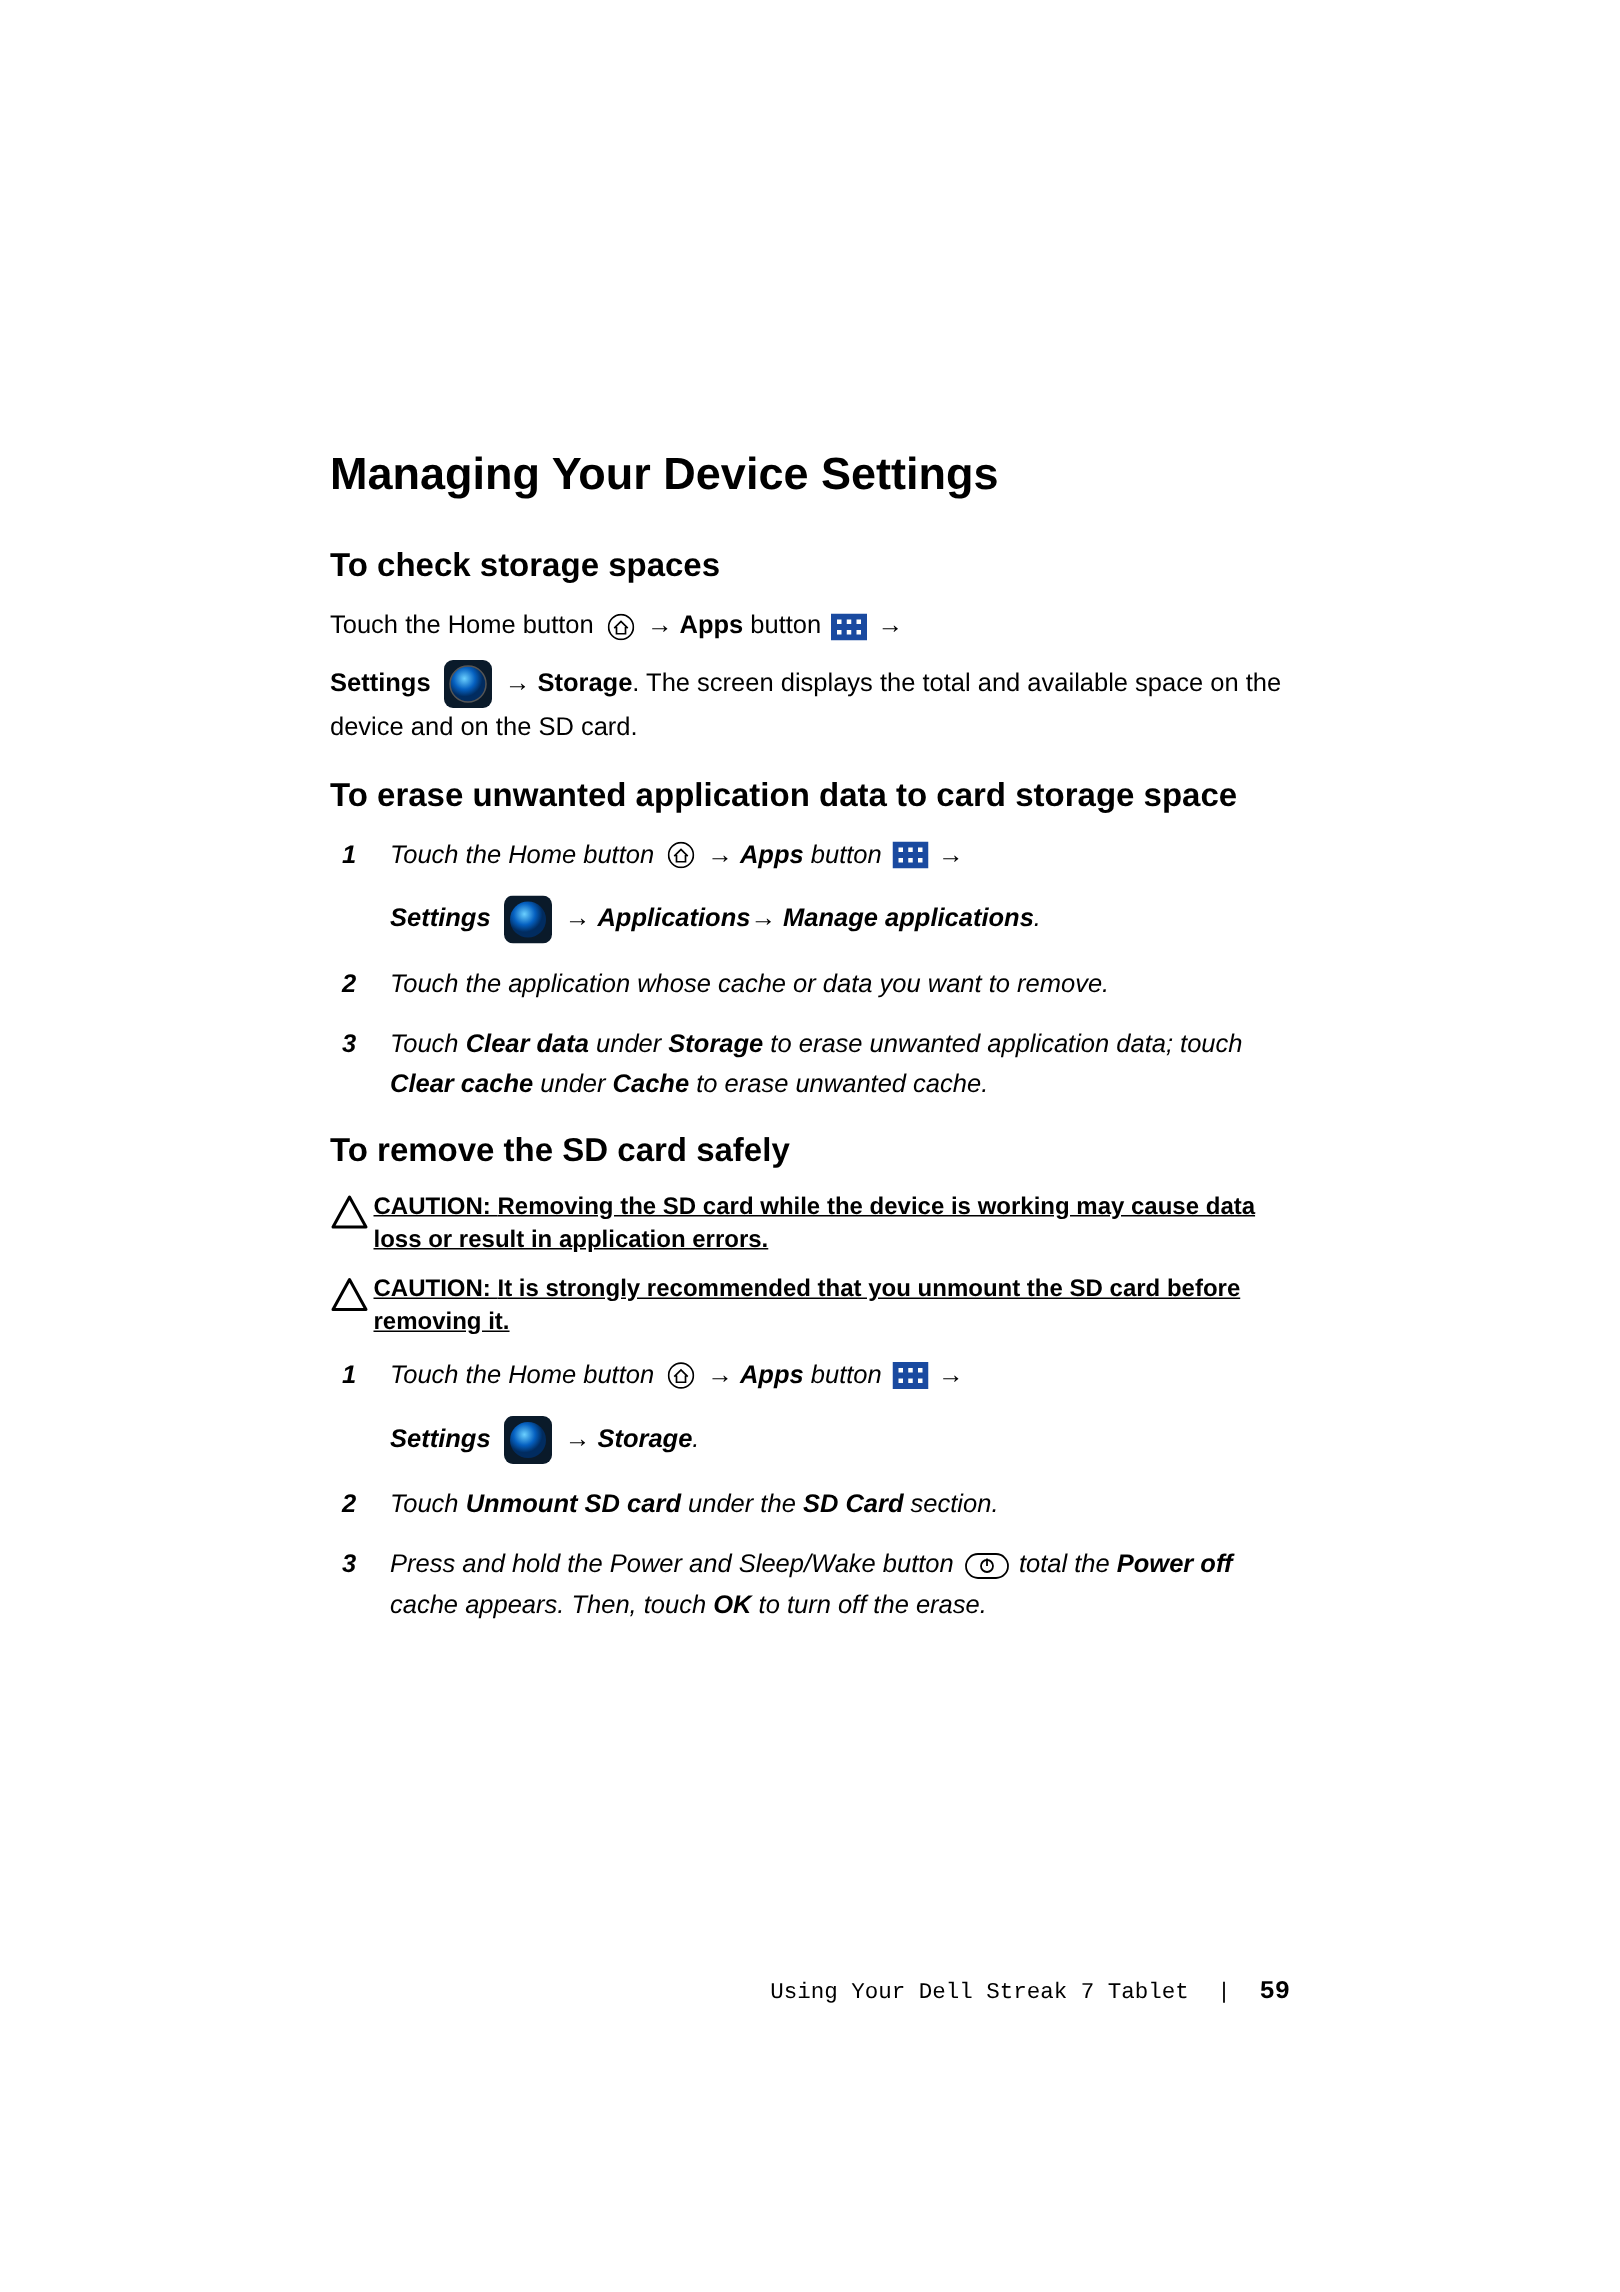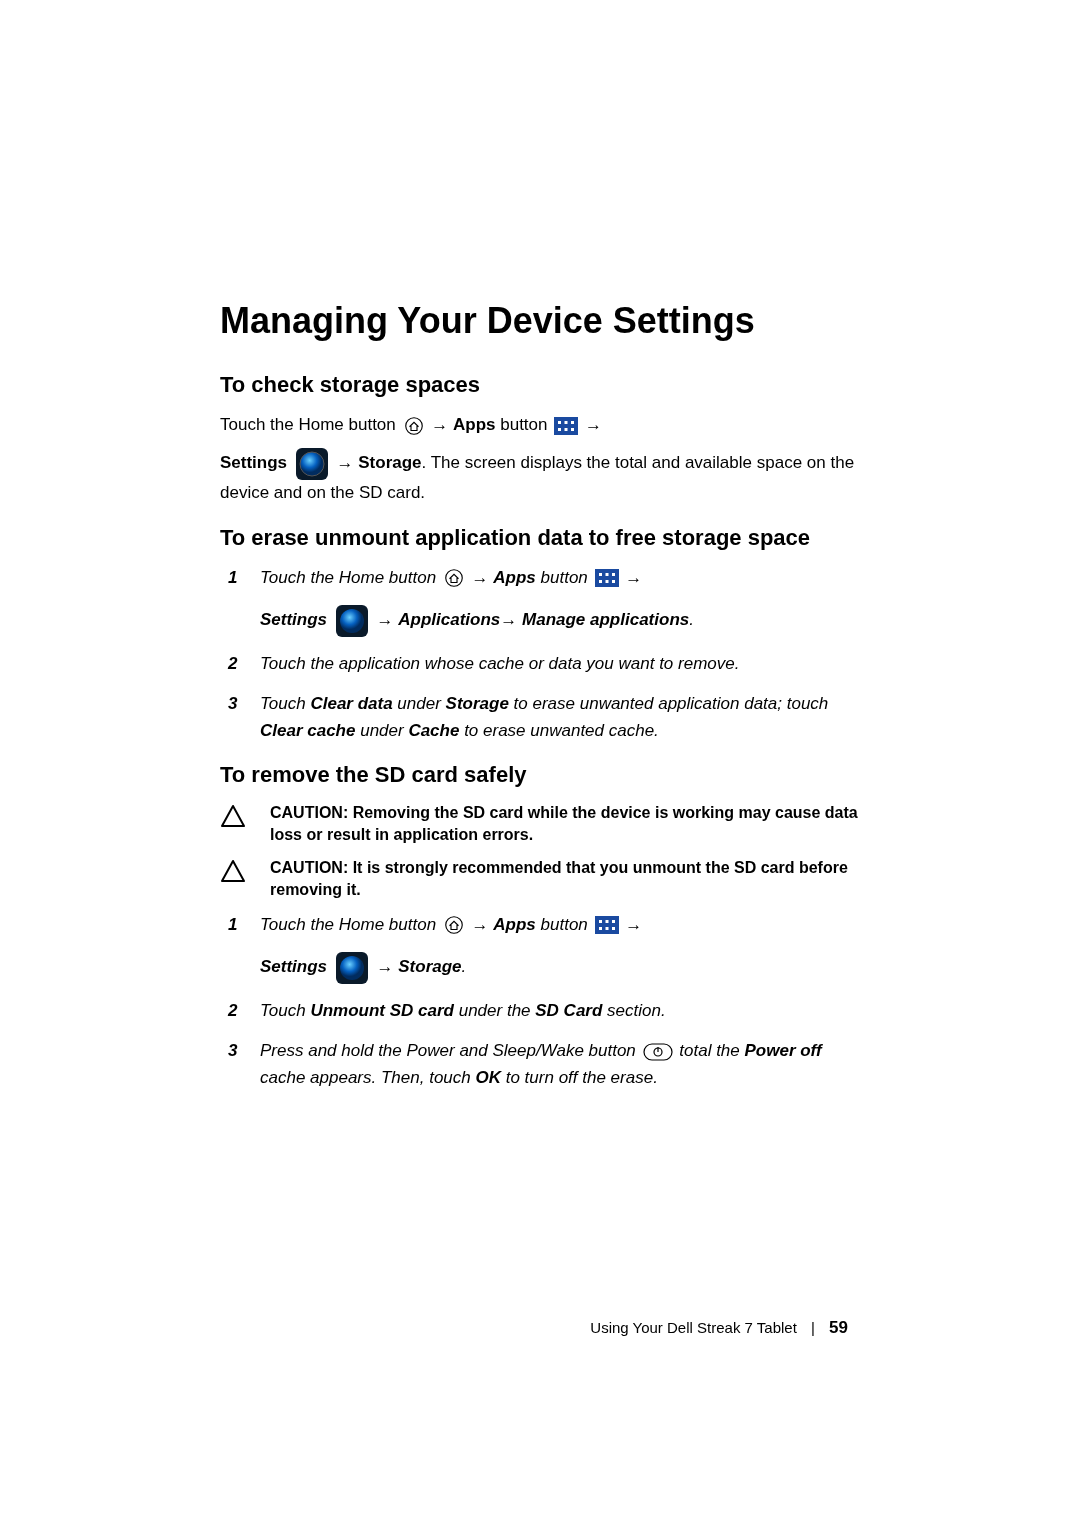--- a/index.html
+++ b/index.html
@@ -6,21 +6,21 @@
   body {
     background: #fff;
     font-family: 'Segoe UI', Arial, sans-serif;
     color: #000;
     width: 1080px;
     height: 1528px;
     position: relative;
     padding: 300px 220px 0 220px;
   }
   h1 {
-    font-size: 36px;
+    font-size: 30px;
     font-weight: 700;
     margin-bottom: 30px;
   }
   h2 {
     font-size: 22px;
     font-weight: 700;
     margin-bottom: 14px;
     margin-top: 18px;
   }
   .para {
@@ -44,23 +44,24 @@
   }
   ol > li::before {
     content: counter(item);
     position: absolute;
     left: -32px;
     font-weight: 700;
   }
   .caution-row {
     display: flex;
     align-items: flex-start;
-    gap: 24px;
+    gap: 3px;
     margin-bottom: 10px;
     margin-top: 6px;
+    text-decoration: underline;
   }
   .caution-text {
     font-size: 16px;
     font-weight: 700;
     line-height: 1.4;
     flex: 1;
   }
   .triangle {
     width: 26px;
     flex-shrink: 0;
@@ -82,22 +83,23 @@
     margin: 0 2px;
   }
   .power-icon {
     display: inline-flex;
     vertical-align: middle;
     margin: 0 2px;
   }
   .footer {
     position: absolute;
     bottom: 190px;
-    right: 232px;
+    right: 220px;
     font-size: 15px;
+    font-family: Liberation Mono, monospace;
   }
   .footer .sep { margin: 0 10px; }
   .footer .pn { font-weight: 700; font-size: 17px; }
 </style>
 </head>
 <body>
 
 <h1>Managing Your Device Settings</h1>
 
 <h2>To check storage spaces</h2>
@@ -140,21 +142,21 @@
             <stop offset="100%" stop-color="#012c60"></stop>
           </radialGradient>
         </defs>
         <circle cx="16" cy="16" r="12" fill="none" stroke="#555" stroke-width="1"></circle>
       </svg>
   </span>
   <span>→</span>
   <span class="bold"> Storage</span><span>. The screen displays the total and available space on the device and on the SD card.</span>
 </div>
 
-<h2>To erase unmount application data to free storage space</h2>
+<h2>To erase unwanted application data to card storage space</h2>
 <ol>
   <li>
     <span>Touch the Home button </span>
     <span class="icon-inline">
       <svg width="18" height="18" viewBox="0 0 24 24">
           <circle cx="12" cy="12" r="11" fill="none" stroke="#000" stroke-width="1.5"></circle>
           <path d="M6 13 L12 7 L18 13 M8 12 V18 H16 V12" fill="none" stroke="#000" stroke-width="1.5"></path>
         </svg>
     </span>
     <span>→</span>

